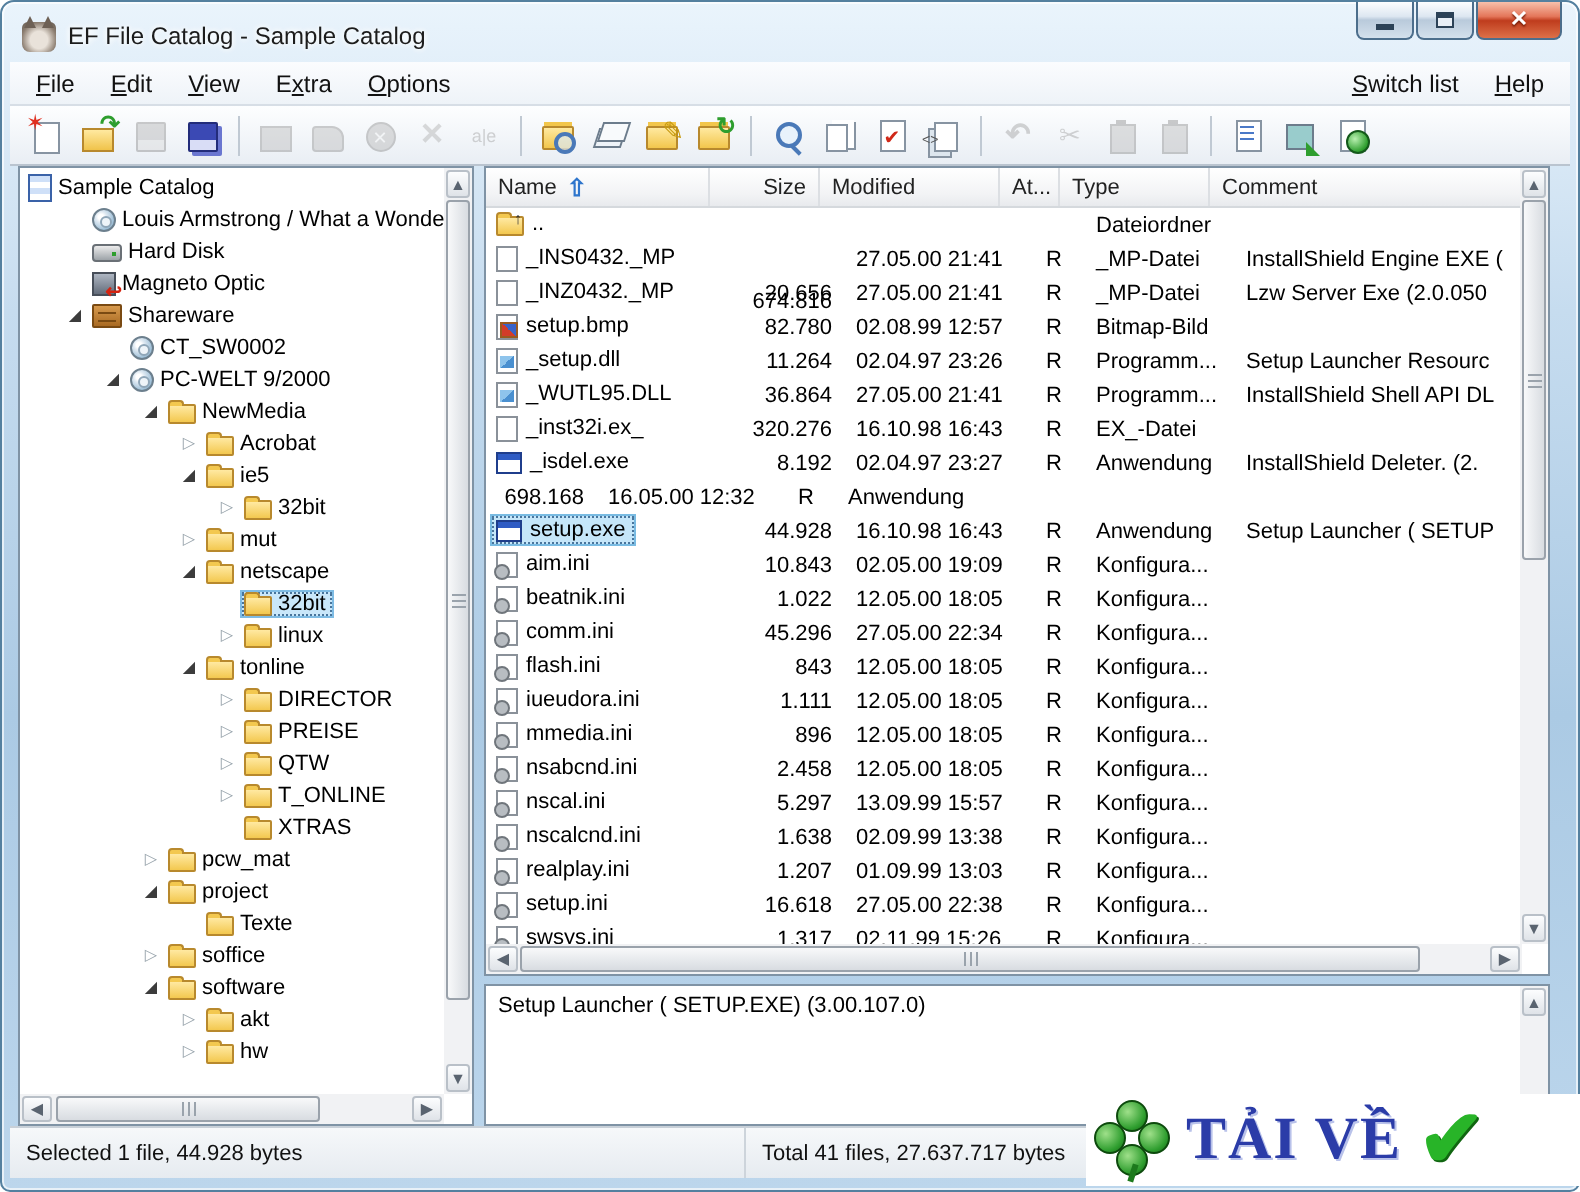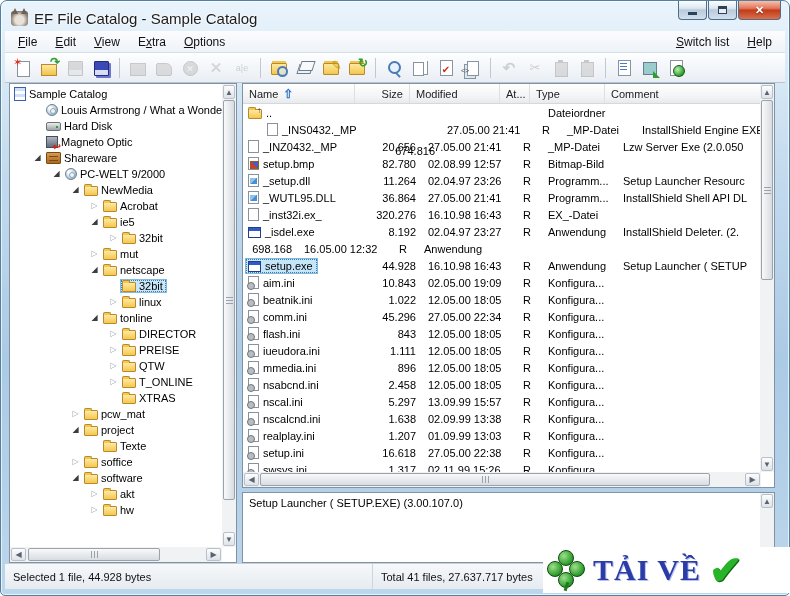--- a/index.html
+++ b/index.html
@@ -5,21 +5,21 @@
   html,body{margin:0;padding:0;width:790px;height:596px;overflow:hidden;
     font-family:"Liberation Sans",sans-serif;background:#fff;}
   *{box-sizing:border-box;}
   u{text-decoration:underline;}
 
   
   .window{position:absolute;inset:0;border:1px solid #54809f;border-radius:7px 7px 5px 5px;
     background:linear-gradient(180deg,#eaf4fc,#c6dcef 26%,#abcae4 60%,#bcd6ec);
     box-shadow:inset 0 0 0 1px rgba(255,255,255,.65);}
   .titlebar{position:absolute;left:10px;right:150px;top:4px;height:26px;display:flex;align-items:center;gap:6px;}
-  .title-text{font-size:15px;color:#1c1c1c;text-shadow:0 0 3px #fff,0 0 3px #fff;white-space:nowrap;}
+  .title-text{font-size:12px;color:#1c1c1c;text-shadow:0 0 3px #fff,0 0 3px #fff;white-space:nowrap;}
   .app-icon{width:17px;height:15px;position:relative;border-radius:3px 3px 4px 4px;
     background:radial-gradient(circle at 50% 60%,#e9e2da 0 35%,#8d7f72 70%,#5d5248);}
   .app-icon::before,.app-icon::after{content:'';position:absolute;top:-3px;width:0;height:0;
     border-style:solid;border-width:0 3px 6px 3px;border-color:transparent transparent #6d6055 transparent;}
   .app-icon::before{left:1px;} .app-icon::after{right:1px;}
   .win-controls{position:absolute;top:0;right:8px;display:flex;gap:1px;}
   .win-btn{width:29px;height:19px;border:1px solid #4c6e8c;border-top:none;border-radius:0 0 4px 4px;
     background:linear-gradient(#fdfeff,#dde7f1 40%,#b9cadb 50%,#d3e0ec);display:flex;align-items:center;justify-content:center;
     padding:0;cursor:default;}
   .win-btn.close{width:43px;background:linear-gradient(#f7c0ab,#e4765a 40%,#bf3c1d 52%,#dd7048);}
@@ -341,20 +341,28 @@
           <div class="t-row">
             <span class="t-pad" style="width: 21px;"></span>
             <span class="t-exp open">◢</span>
             <span class="t-content">
               <span class="ti ti-drawer"></span>
               <span class="t-label">Shareware</span>
             </span>
           </div>
           <div class="t-row">
             <span class="t-pad" style="width: 40px;"></span>
+            <span class="t-exp leaf"></span>
+            <span class="t-content">
+              <span class="ti ti-cd"></span>
+              <span class="t-label">CT_SW0002</span>
+            </span>
+          </div>
+          <div class="t-row">
+            <span class="t-pad" style="width: 40px;"></span>
             <span class="t-exp open">◢</span>
             <span class="t-content">
               <span class="ti ti-cd"></span>
               <span class="t-label">PC-WELT 9/2000</span>
             </span>
           </div>
           <div class="t-row">
             <span class="t-pad" style="width: 59px;"></span>
             <span class="t-exp open">◢</span>
             <span class="t-content">
@@ -571,21 +579,21 @@
                   <span class="fi fi-folder-up"></span>
                   <span class="f-label">..</span>
                 </span></div>
               <div class="f-cell right" style="width: 55px;"></div>
               <div class="f-cell" style="width: 90px;"></div>
               <div class="f-cell center" style="width: 30px;"></div>
               <div class="f-cell" style="width: 75px;">Dateiordner</div>
               <div class="f-cell flex"></div>
             </div>
             <div class="f-row">
-              <div class="f-cell name" style="width: 124px; margin-left: 19px;"><span class="f-name">
+              <div class="f-cell name" style="width: 124px;"><span class="f-name">
                   <span class="fi fi-file"></span>
                   <span class="f-label">_INS0432._MP</span>
                 </span></div>
               <div class="f-cell right" style="width: 55px; margin-top: 42px;">674.816</div>
               <div class="f-cell" style="width: 90px;">27.05.00 21:41</div>
               <div class="f-cell center" style="width: 30px;">R</div>
               <div class="f-cell" style="width: 75px;">_MP-Datei</div>
               <div class="f-cell flex">InstallShield Engine EXE (</div>
             </div>
             <div class="f-row">

